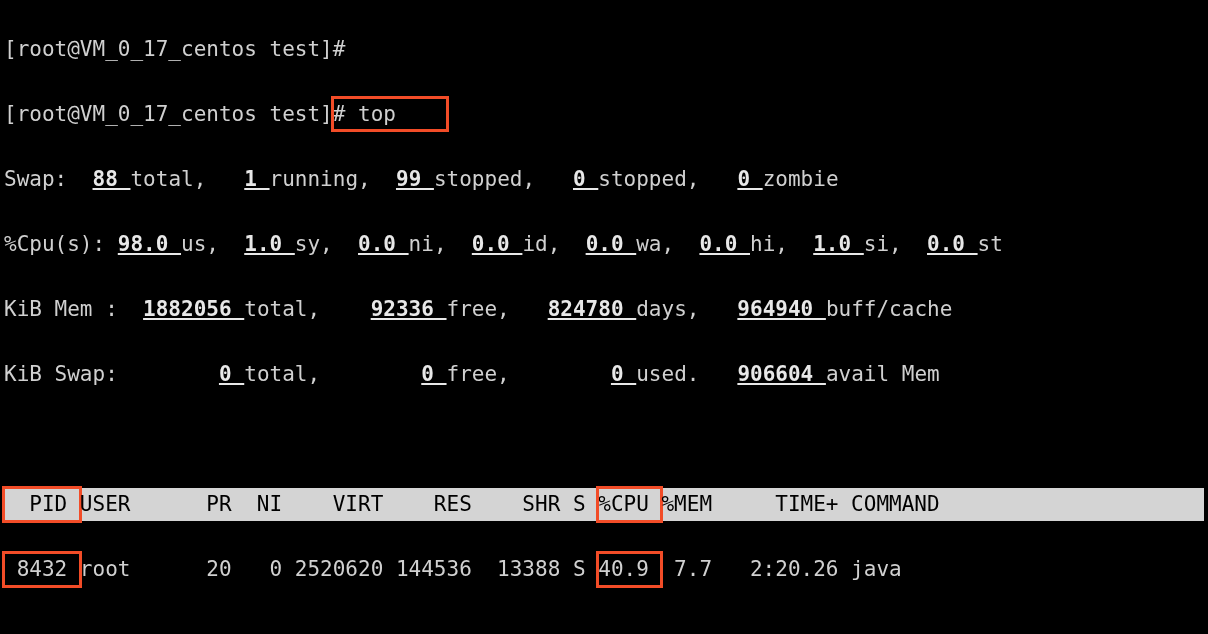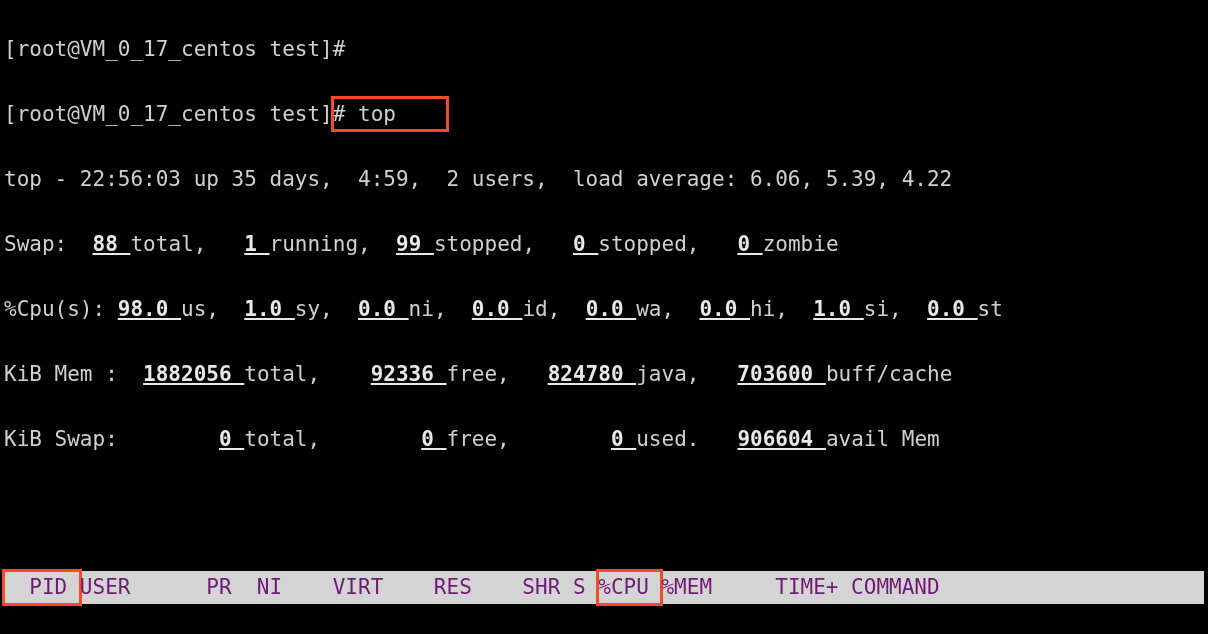--- a/index.html
+++ b/index.html
@@ -16,23 +16,22 @@
   }
   .terminal {
     padding: 0 4px;
     white-space: pre;
   }
   .line {
     white-space: pre;
   }
   .header-row {
     background: #d4d4d4;
-    color: #701a75;
+    color: #000000;
     white-space: pre;
-    margin-top: 18px;
   }
   .hl {
     outline: 3px solid #f24c27;
     outline-offset: -1px;
   }
   
   .box {
     display: inline-block;
     text-align: center;
   }
@@ -40,24 +39,23 @@
     white-space: pre;
   }
   .bold { font-weight: 700; color:#e8e8e8;text-decoration:underline;}
 </style>
 </head>
 <body>
 
 <div class="terminal">
 <div class="line">[root@VM_0_17_centos test]#</div>
 <div class="line"><span>[root@VM_0_17_centos test]</span><span class="box hl"># top    </span></div>
-<div class="line"><span>top - 22:56:03 up 35 days,  4:59</span><span>,  2 users,  load average: 6.06, 5.39, 4.22</span></div>
 <div class="line"><span>Swap:  </span><span class="bold">88 </span><span>total,   </span><span class="bold">1 </span><span>running,  </span><span class="bold">99 </span><span>stopped,   </span><span class="bold">0 </span><span>stopped,   </span><span class="bold">0 </span><span>zombie</span></div>
 <div class="line"><span>%Cpu(s): </span><span class="bold">98.0 </span><span>us,  </span><span class="bold">1.0 </span><span>sy,  </span><span class="bold">0.0 </span><span>ni,  </span><span class="bold">0.0 </span><span>id,  </span><span class="bold">0.0 </span><span>wa,  </span><span class="bold">0.0 </span><span>hi,  </span><span class="bold">1.0 </span><span>si,  </span><span class="bold">0.0 </span><span>st</span></div>
-<div class="line"><span>KiB Mem :  </span><span class="bold">1882056 </span><span>total,    </span><span class="bold">92336 </span><span>free,   </span><span class="bold">824780 </span><span>java,   </span><span class="bold">703600 </span><span>buff/cache</span></div>
+<div class="line"><span>KiB Mem :  </span><span class="bold">1882056 </span><span>total,    </span><span class="bold">92336 </span><span>free,   </span><span class="bold">824780 </span><span>days,   </span><span class="bold">964940 </span><span>buff/cache</span></div>
 <div class="line"><span>KiB Swap:        </span><span class="bold">0 </span><span>total,        </span><span class="bold">0 </span><span>free,        </span><span class="bold">0 </span><span>used.   </span><span class="bold">906604 </span><span>avail Mem</span></div>
 <div class="line"> </div>
 <div class="header-row"><span class="box hl">  PID </span><span>USER      PR  NI    VIRT    RES    SHR S </span><span class="box hl">%CPU </span><span>%MEM     TIME+ COMMAND                 </span></div>
 <div class="row"><span class="box hl"> 8432 </span><span>root      20   0 2520620 144536  13388 S </span><span class="box hl">40.9 </span><span> 7.7   2:20.26 java</span></div>
 
 
 
 
 
 

